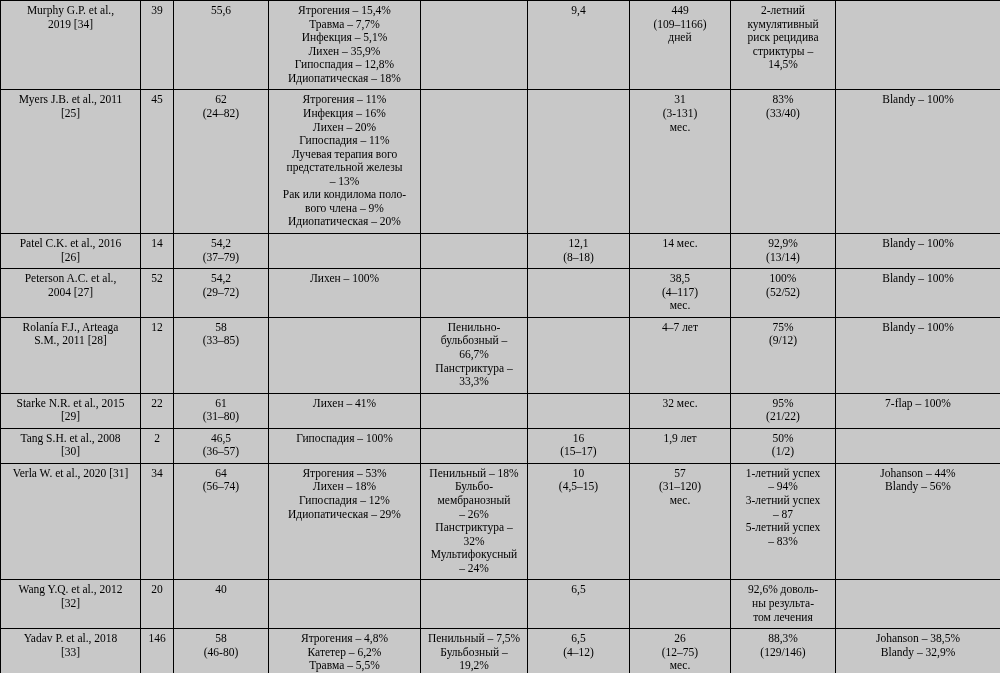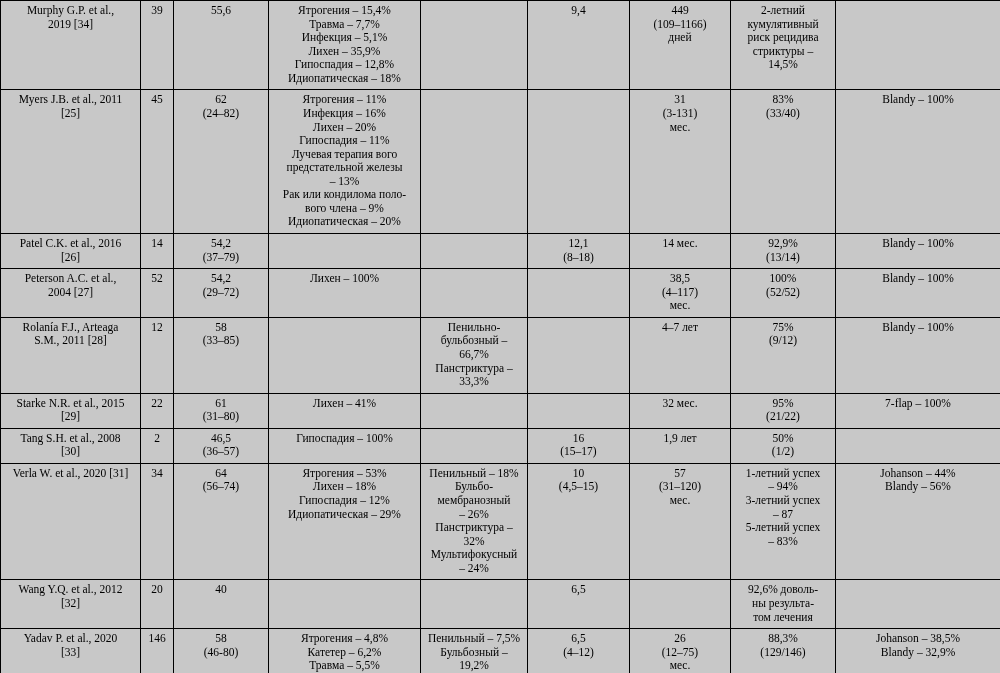--- a/index.html
+++ b/index.html
@@ -353,21 +353,21 @@
         <td></td>
         <td>
           <span class="cell-line">92,6% доволь-</span>
           <span class="cell-line">ны результа-</span>
           <span class="cell-line">том лечения</span>
         </td>
         <td></td>
       </tr>
       <tr>
         <td class="col-study">
-          <span class="cell-line">Yadav P. et al., 2020</span>
+          <span class="cell-line">Yadav P. et al., 2018</span>
           <span class="cell-line">[33]</span>
         </td>
         <td>
           <span class="cell-line">146</span>
         </td>
         <td>
           <span class="cell-line">58</span>
           <span class="cell-line">(46-80)</span>
         </td>
         <td>

